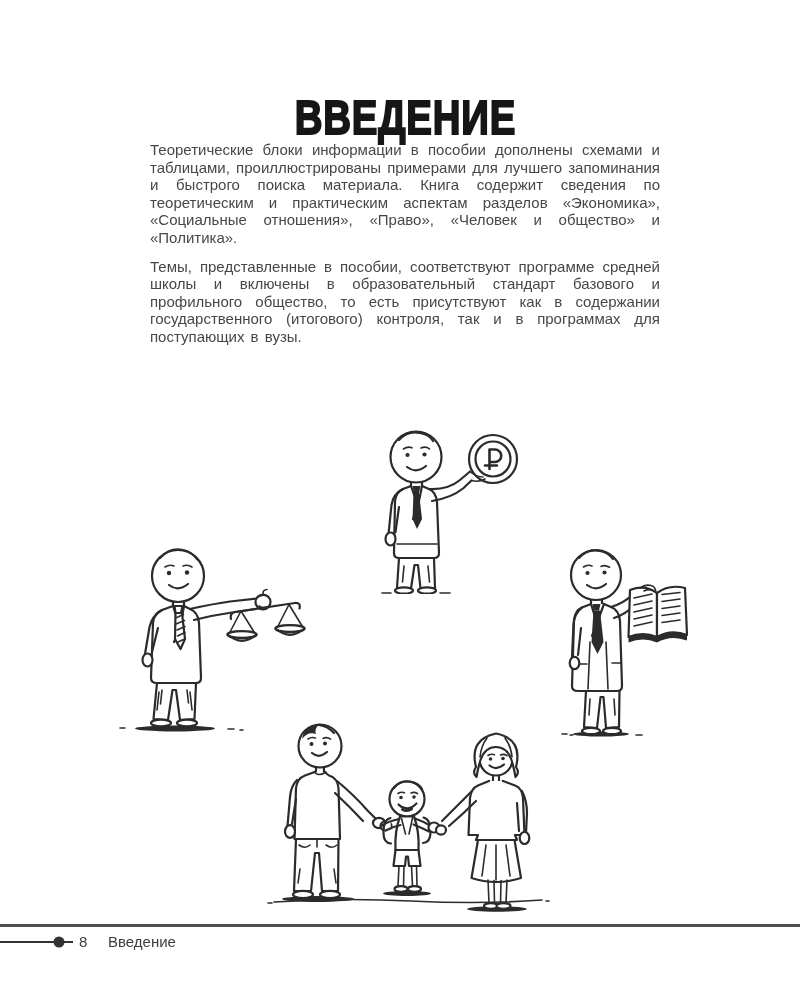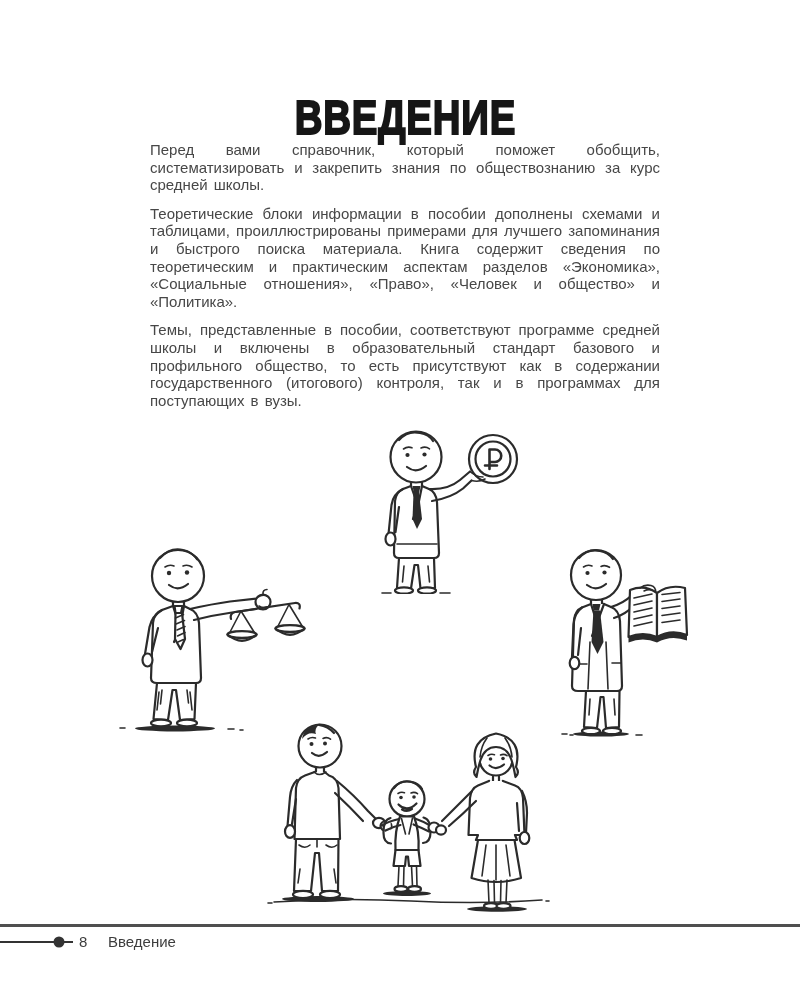--- a/index.html
+++ b/index.html
@@ -32,21 +32,20 @@
   .footer-sec{position:absolute;left:108px;top:934px;font-size:15px;line-height:16px;color:#3d3d3d;}
 </style>
 </head>
 <body>
 
 <div class="page">
 
   <h1 class="title"><span class="stretch">ВВЕДЕНИЕ</span></h1>
 
   <div class="textblock">
-    <p>Перед вами справочник, который поможет обобщить, систематизировать и закрепить знания по обществознанию за курс средней школы.</p>
     <p>Теоретические блоки информации в пособии дополнены схемами и таблицами, проиллюстрированы примерами для лучшего запоминания и быстрого поиска материала. Книга содержит сведения по теоретическим и практическим аспектам разделов «Экономика», «Социальные отношения», «Право», «Человек и общество» и «Политика».</p>
     <p>Темы, представленные в пособии, соответствуют программе средней школы и включены в образовательный стандарт базового и профильного общество, то есть присутствуют как в содержании государственного (итогового) контроля, так и в программах для поступающих в вузы.</p>
   </div>
 
   <svg class="illus" style="left:366px;top:424px" width="164" height="170" viewBox="0 0 164 170">
     <g class="ink">
       <g>
         <circle cx="127" cy="35" r="24" class="white"></circle>
         <circle cx="127" cy="35" r="17.5"></circle>
         <path d="M123.5,45 V25.5 M123.5,25.5 h5.5 a6,6 0 0 1 0,12.5 h-5.5 M119,41.5 h12" stroke-width="2.6"></path>

